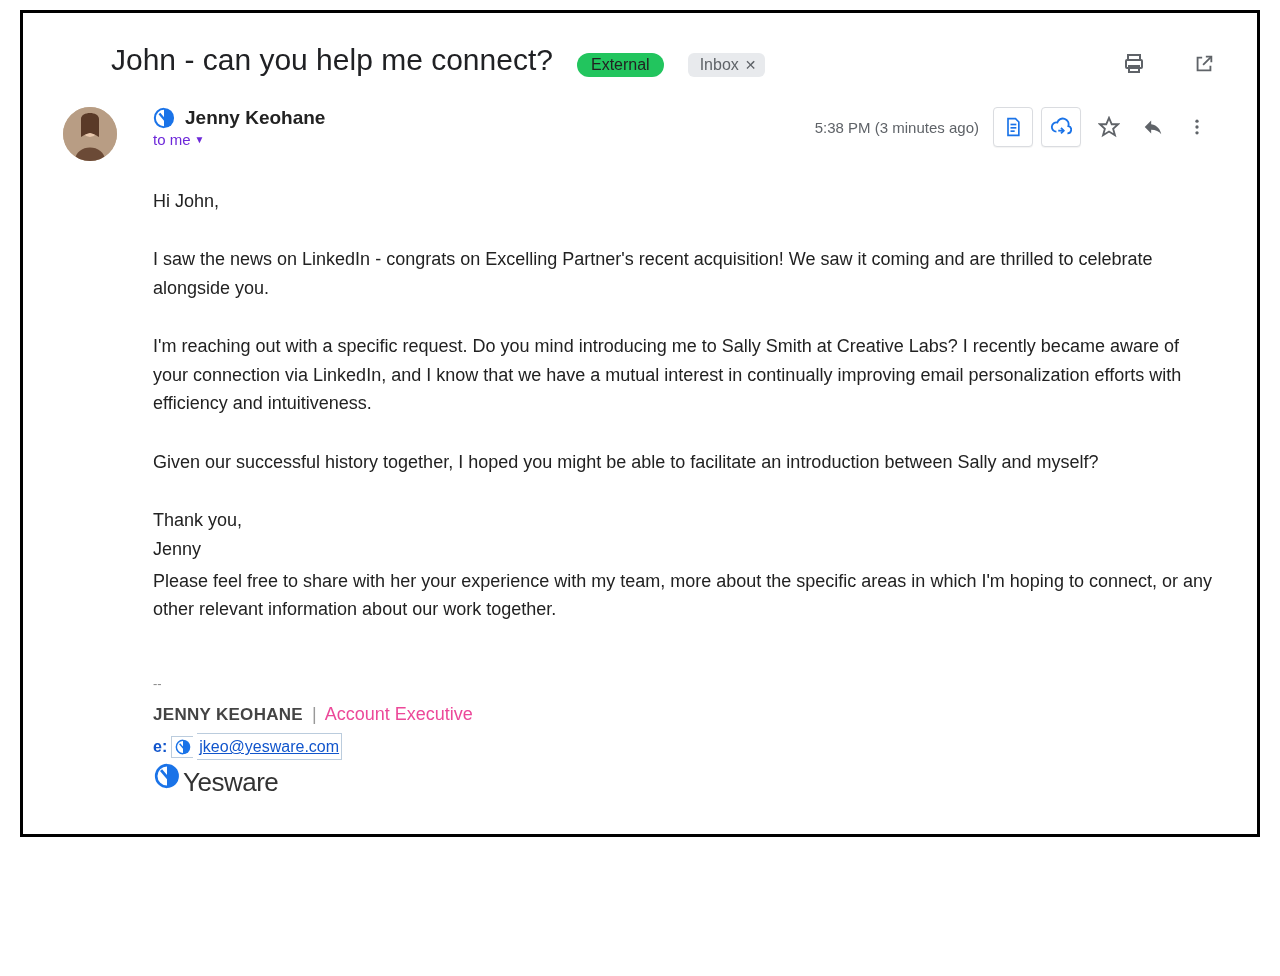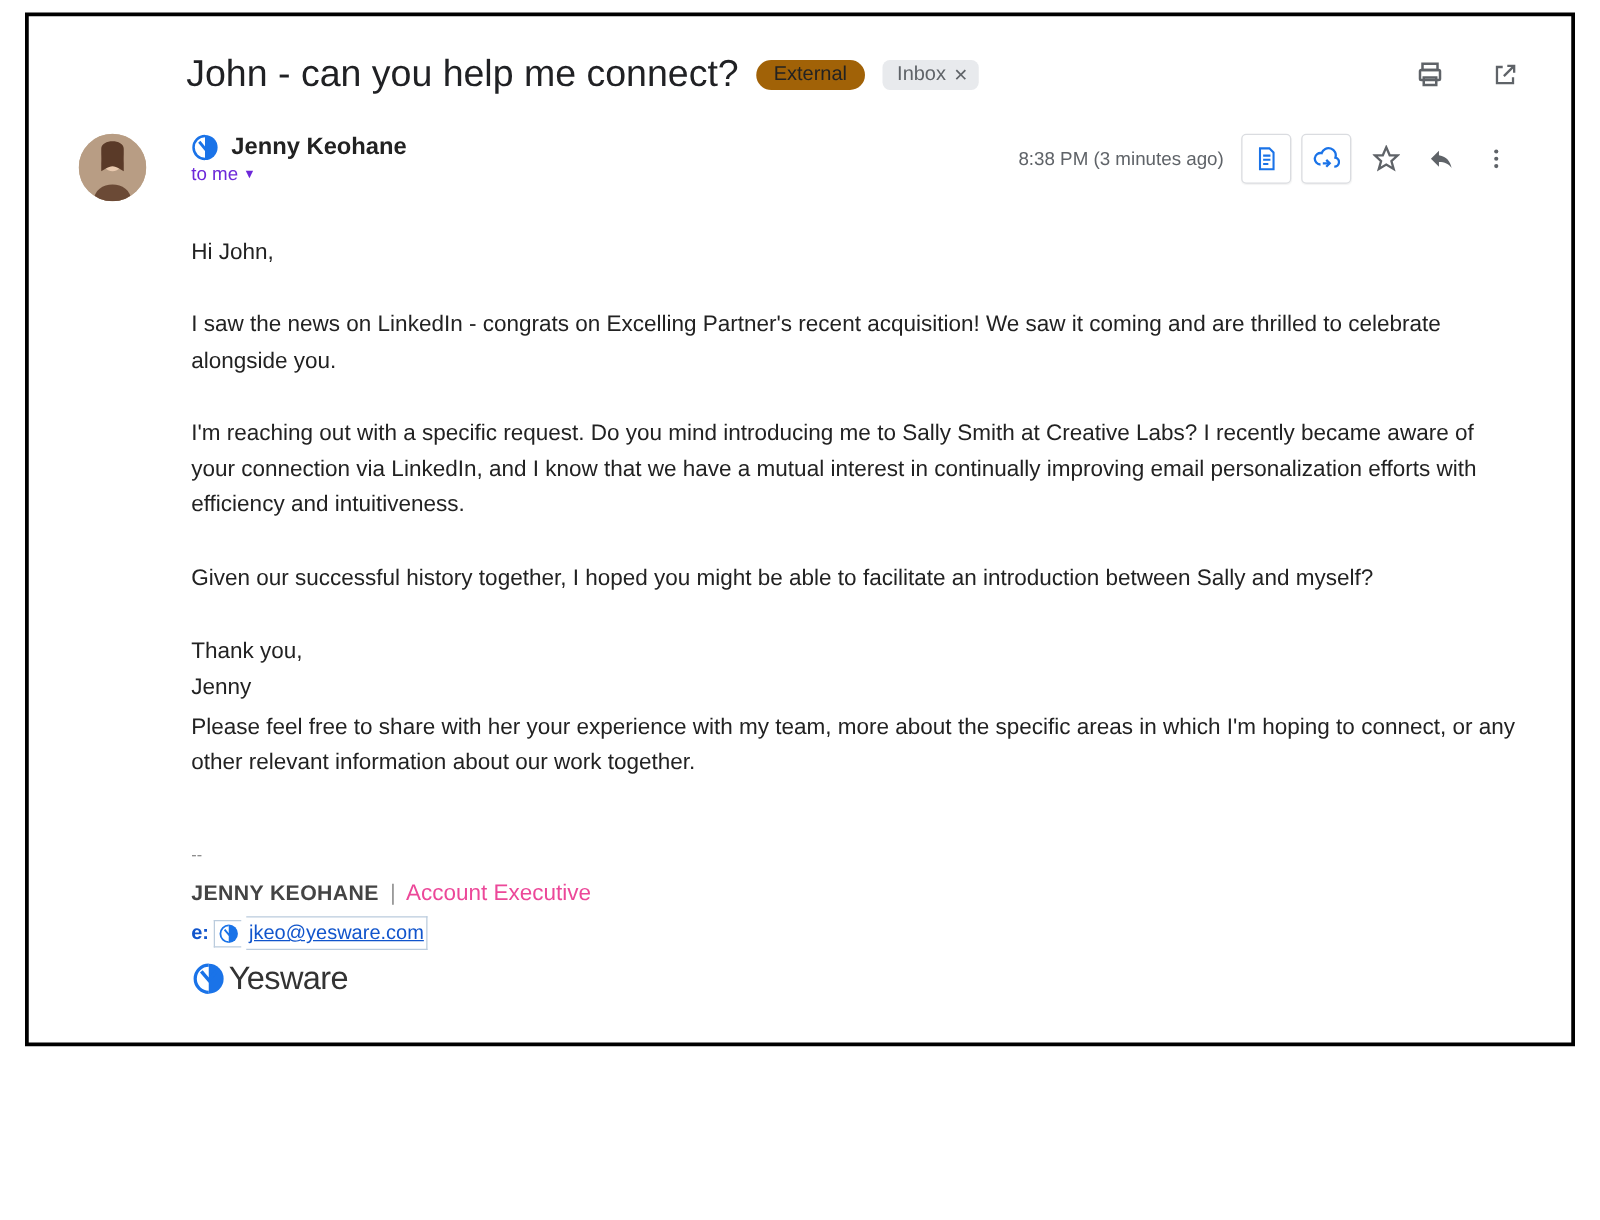--- a/index.html
+++ b/index.html
@@ -11,31 +11,31 @@
   }
   .frame {
     width: 1240px;
     margin: 10px auto;
     border: 3px solid #000;
     padding: 30px 40px 30px 40px;
     background: #fff;
   }
   .subject-row {
     display: flex;
-    align-items: center;
-    gap: 14px;
-    margin-left: 86px;
+    align-items: flex-end;
+    gap: 24px;
+    margin-left: 48px;
   }
   .subject {
     font-size: 30px;
     color: #202124;
     font-weight: 400;
   }
   .badge-external {
-    background: #a16207;
+    background: #22c55e;
     color: #222;
     border-radius: 16px;
     padding: 3px 14px;
     font-size: 16px;
     font-weight: 500;
   }
   .badge-inbox {
     background: #e8eaed;
     color: #5f6368;
     border-radius: 6px;
@@ -112,21 +112,21 @@
     font-size: 17px;
   }
   .sig-title { color:#ec4899; font-weight:400; }
   .sig-pipe { color:#999; margin: 0 4px; }
   .sig-email-line {
     display:flex; align-items:center; gap:4px;
     margin-top: 4px;
   }
   .sig-e { color:#1155cc; font-weight:700; font-size:16px;}
   .sig-mail { color:#1155cc; text-decoration: underline; font-size:16px; border:1px solid #bcd; border-left:none; padding:0 2px;}
-  .sig-logo-row { display:flex; align-items:center; margin-top:2px; gap:2px; }
+  .sig-logo-row { display:flex; margin-top:2px; gap:2px; }
   .sig-brand {
     font-size: 26px; color:#333; font-weight:500;
     letter-spacing:-0.5px;
   }
 </style>
 </head>
 <body>
 
 <div class="frame">
 
@@ -177,21 +177,21 @@
         <span class="sender-name">Jenny Keohane</span>
       </div>
       <div class="recipient-line">
         <span>to me</span>
         <span class="caret">▼</span>
       </div>
     </div>
 
     <div class="meta-right">
       <span class="timestamp">
-        <span>8:38 PM</span> <span>(3 minutes ago)</span>
+        <span>5:38 PM</span> <span>(3 minutes ago)</span>
       </span>
       <span class="action-icon boxed blue fill">
         <svg viewBox="0 0 24 24" width="20" height="20" fill="#1a73e8">
           <path d="M6 2h9l4 4v16H6z" fill="none" stroke="#1a73e8" stroke-width="2"></path>
           <line x1="9" y1="9" x2="16" y2="9" stroke="#1a73e8" stroke-width="2"></line>
           <line x1="9" y1="13" x2="16" y2="13" stroke="#1a73e8" stroke-width="2"></line>
           <line x1="9" y1="17" x2="14" y2="17" stroke="#1a73e8" stroke-width="2"></line>
         </svg>
       </span>
       <span class="action-icon boxed blue">

